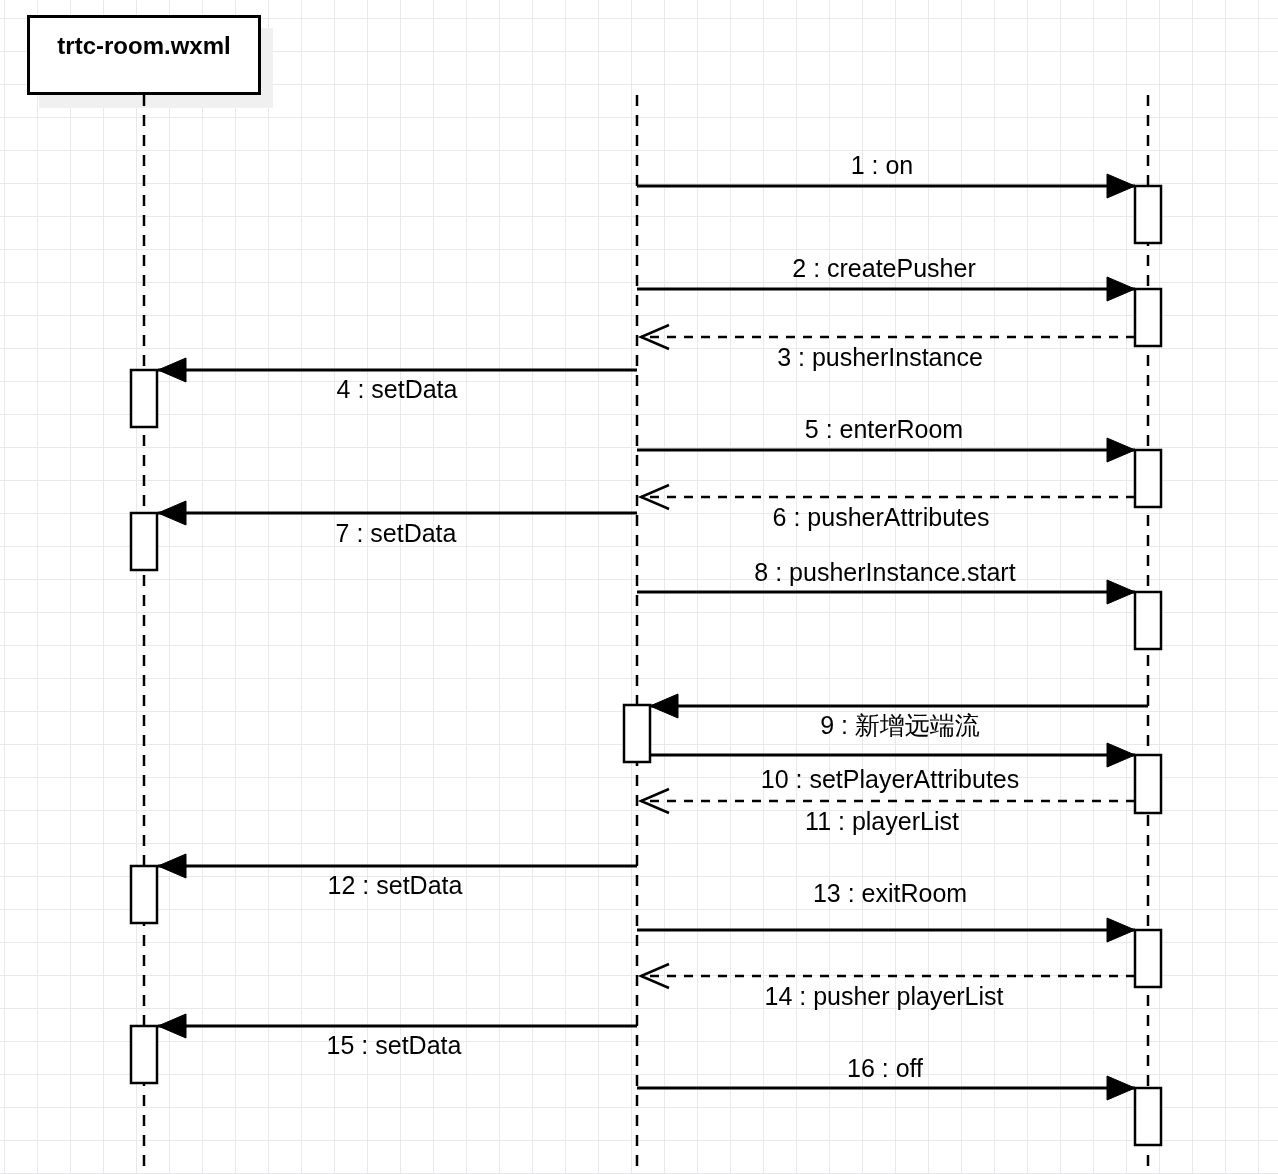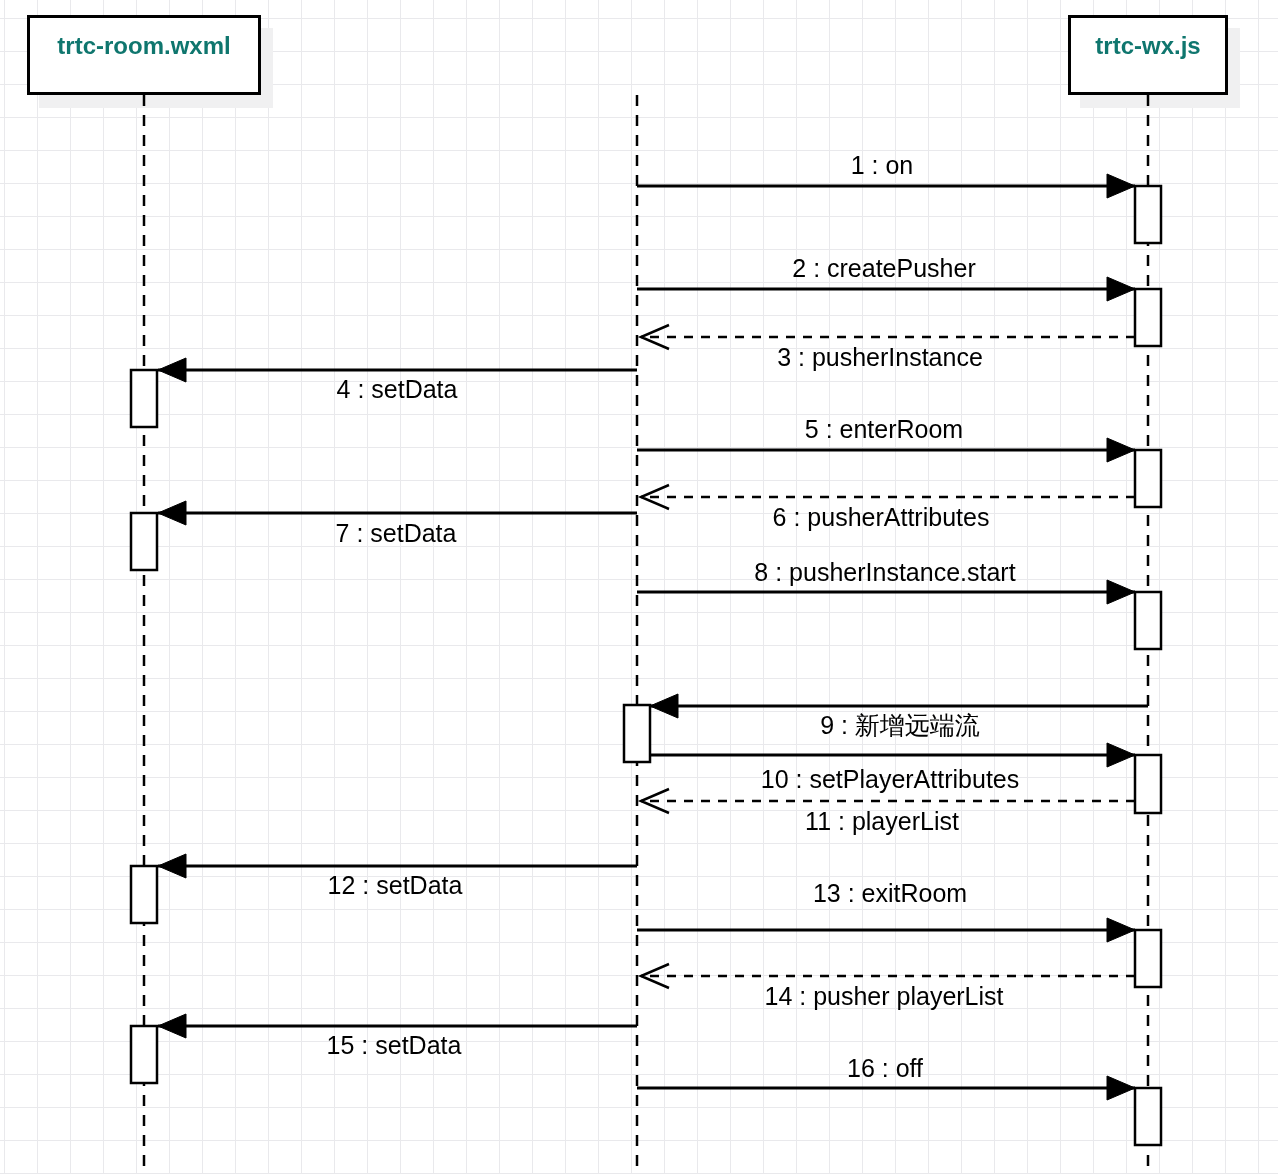--- a/index.html
+++ b/index.html
@@ -24,21 +24,21 @@
   .participant {
     position: absolute;
     box-sizing: border-box;
     background: #ffffff;
     border: 3px solid #000000;
     box-shadow: 12px 13px 0 0 #f0f0f1;
     text-align: center;
     padding-top: 14px;
     font-weight: bold;
     font-size: 24px;
-    color: #0f766e;
+    color: #000000;
     z-index: 1;
   }
   svg.diagram-layer {
     position: absolute;
     left: 0;
     top: 0;
     z-index: 2;
   }
   svg.diagram-layer text {
     font-family: "Liberation Sans", sans-serif;
@@ -49,23 +49,20 @@
 </head>
 <body>
 
 <div class="canvas">
 
   <div class="participant" id="participant-0" style="left: 27px; top: 15px; width: 234px; height: 80px;">
     <span>trtc-room.wxml</span>
   </div>
 
 
-  <div class="participant" id="participant-2" style="left: 1068px; top: 15px; width: 160px; height: 80px;">
-    <span>trtc-wx.js</span>
-  </div>
 
   <svg class="diagram-layer" id="diagram-svg" width="1278" height="1174" viewBox="0 0 1278 1174">
       <line x1="144" y1="95" x2="144" y2="1174" stroke="#000000" stroke-width="2.5" stroke-dasharray="11 9"></line>
       <line x1="637" y1="95" x2="637" y2="1174" stroke="#000000" stroke-width="2.5" stroke-dasharray="11 9"></line>
       <line x1="1148" y1="95" x2="1148" y2="1174" stroke="#000000" stroke-width="2.5" stroke-dasharray="11 9"></line>
       <rect x="1135" y="186" width="26" height="57" fill="#ffffff" stroke="#000000" stroke-width="2.5"></rect>
       <rect x="1135" y="289" width="26" height="57" fill="#ffffff" stroke="#000000" stroke-width="2.5"></rect>
       <rect x="131" y="370" width="26" height="57" fill="#ffffff" stroke="#000000" stroke-width="2.5"></rect>
       <rect x="1135" y="450" width="26" height="57" fill="#ffffff" stroke="#000000" stroke-width="2.5"></rect>
       <rect x="131" y="513" width="26" height="57" fill="#ffffff" stroke="#000000" stroke-width="2.5"></rect>

